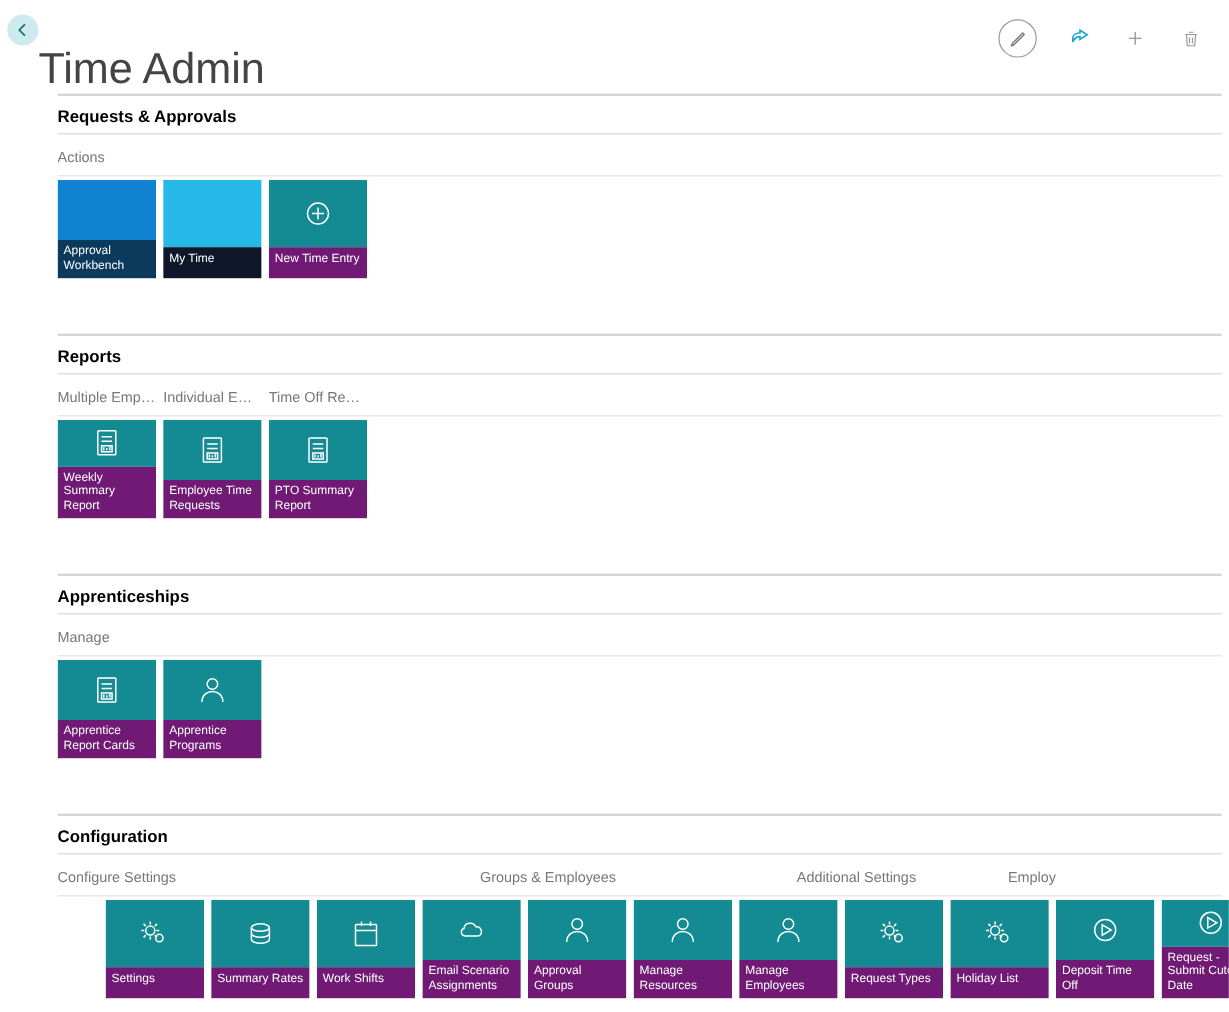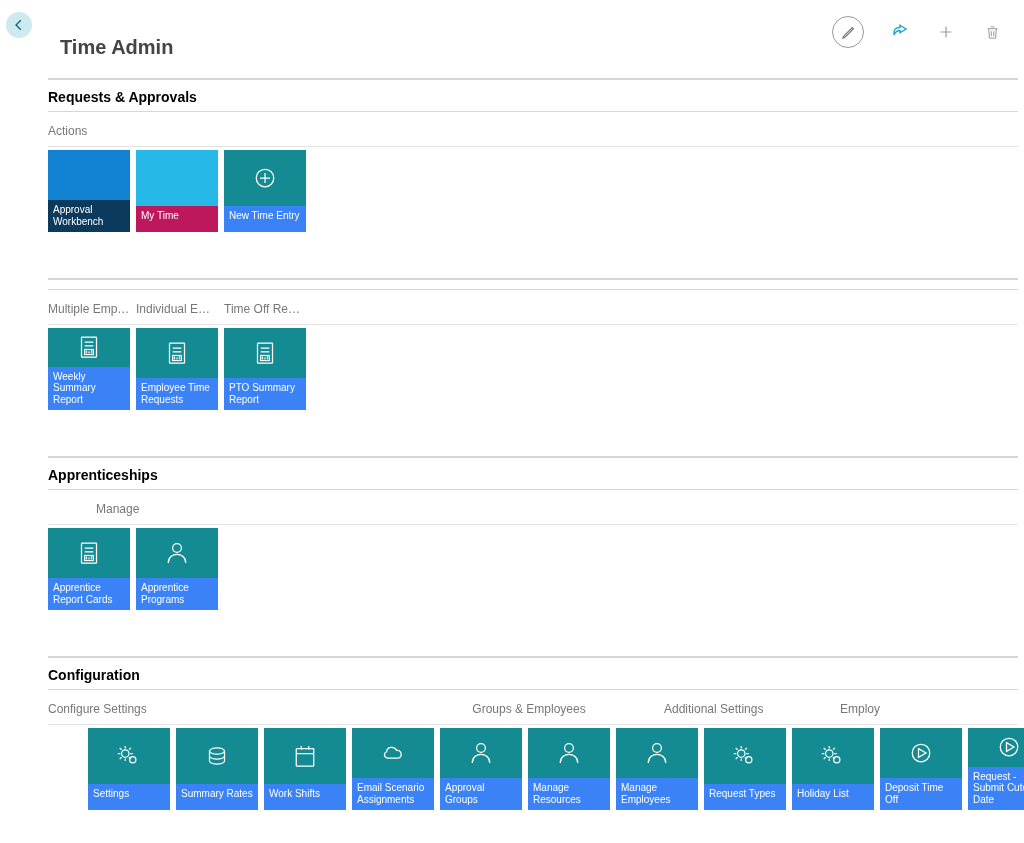--- a/index.html
+++ b/index.html
@@ -3,38 +3,38 @@
 <meta charset="utf-8">
 <style>
 html,body{margin:0;padding:0;font-family:"Segoe UI",Arial,sans-serif;background:#fff;color:#333;font-size:13px}
 .page{width:1024px;min-height:843px;position:relative}
 .topbar{position:absolute;top:6px;left:0;right:0;height:40px}
 .back-btn{position:absolute;top:6px;left:6px;width:26px;height:26px;border-radius:50%;background:#cdeaef;display:flex;align-items:center;justify-content:center;cursor:pointer}
 .top-actions{position:absolute;top:10px;right:22px;display:flex;gap:26px;align-items:center}
 .circle-action{width:30px;height:30px;border:1px solid #999;border-radius:50%;display:flex;align-items:center;justify-content:center;cursor:pointer}
 .icon-btn{width:20px;height:20px;display:flex;align-items:center;justify-content:center;cursor:pointer;color:#888}
 .icon-btn.teal{color:#1aa6cc}
-.page-title{position:absolute;top:36px;left:60px;font-size:20px;font-weight:700;color:#444}
+.page-title{position:absolute;top:36px;left:32px;font-size:36px;font-weight:400;color:#444}
 .content{position:absolute;top:78px;left:48px;right:6px}
 .section-hr-top{border:none;border-top:2px solid #d6d6d6;margin:0 0 9px 0}
 .section-hr-bottom{border:none;border-top:1px solid #d6d6d6;margin:6px 0 0 0}
 .section-hr-mid{border:none;border-top:1px solid #e2e2e2;margin:4px 0 0 0}
 .section-title{font-size:14px;font-weight:600;color:#000000;margin-bottom:0}
 .group-labels-row{display:flex}
 .group-label{font-size:12px;color:#777;height:18px;overflow:hidden;white-space:nowrap;text-overflow:ellipsis}
 .tiles-row{display:flex;gap:6px;margin-top:3px}
 .tile{width:82px;height:82px;position:relative;cursor:pointer;overflow:hidden;display:flex;flex-direction:column}
 .tile-upper{flex:1;display:flex;align-items:center;justify-content:center}
 .tile-label{font-size:10px;color:#fff;padding:4px 5px 5px 5px;line-height:1.15;min-height:26px;box-sizing:border-box;display:flex;align-items:flex-start}
 .tile.blue .tile-upper{background:#1181d1}
 .tile.blue .tile-label{background:#0b3a5c}
 .tile.lightblue .tile-upper{background:#26b8e6}
-.tile.lightblue .tile-label{background:#be185d}
+.tile.lightblue .tile-label{background:#0f172a}
 .tile.teal .tile-upper{background:#148b92}
-.tile.teal .tile-label{background:#3b82f6}
+.tile.teal .tile-label{background:#701a75}
 .tile svg{stroke:#fff;fill:none}
 .section-block{margin-bottom:46px}
 .multi-group-row{display:flex;gap:6px}
 </style>
 </head>
 <body>
 <div class="page">
 
 <div class="topbar">
   <div class="back-btn">
@@ -97,20 +97,21 @@
                   </svg>
                 </div>
                 <div class="tile-label">New Time Entry</div>
               </div>
             </div>
           </div>
         </div>
       </div>
       <div class="section-block">
         <hr class="section-hr-top">
+        <div class="section-title">Reports</div>
         <hr class="section-hr-bottom">
         <div>
           <div class="group-labels-row" style="margin-top: 12px;">
             <div class="group-label" style="width: 82px;">Multiple Employ...</div>
             <div class="group-label" style="width: 82px; margin-left: 6px;">Individual Emplo...</div>
             <div class="group-label" style="width: 82px; margin-left: 6px;">Time Off Reports</div>
           </div>
           <hr class="section-hr-mid">
           <div style="height: 3px;"></div>
           <div class="multi-group-row">
@@ -155,21 +156,21 @@
             </div>
           </div>
         </div>
       </div>
       <div class="section-block">
         <hr class="section-hr-top">
         <div class="section-title">Apprenticeships</div>
         <hr class="section-hr-bottom">
         <div>
           <div class="group-labels-row" style="margin-top: 12px;">
-            <div class="group-label" style="width: 170px; margin-left: 48px;">Manage</div>
+            <div class="group-label" style="width: 170px;">Manage</div>
           </div>
           <hr class="section-hr-mid">
           <div style="height: 3px;"></div>
           <div class="multi-group-row">
             <div class="tiles-row" style="margin-top: 0px;">
               <div class="tile teal">
                 <div class="tile-upper">
                   <svg width="30" height="30" viewBox="0 0 48 48" fill="none" stroke="#fff" stroke-width="2">
                     <rect x="12" y="8" width="24" height="32" rx="1"></rect>
                     <path d="M17 16 L31 16 M17 22 L31 22"></path>
@@ -192,21 +193,21 @@
           </div>
         </div>
       </div>
       <div class="section-block">
         <hr class="section-hr-top">
         <div class="section-title">Configuration</div>
         <hr class="section-hr-bottom">
         <div>
           <div class="group-labels-row" style="margin-top: 12px;">
             <div class="group-label" style="width: 346px;">Configure Settings</div>
-            <div class="group-label" style="width: 258px; margin-left: 6px; text-align: center;">Groups &amp; Employees</div>
+            <div class="group-label" style="width: 258px; margin-left: 6px;">Groups &amp; Employees</div>
             <div class="group-label" style="width: 170px; margin-left: 6px;">Additional Settings</div>
             <div class="group-label" style="width: 170px; margin-left: 6px;">Employ</div>
           </div>
           <hr class="section-hr-mid">
           <div style="height: 3px;"></div>
           <div class="multi-group-row">
             <div class="tiles-row" style="margin-top: 0px; padding-left: 40px;">
               <div class="tile teal">
                 <div class="tile-upper">
                   <svg width="30" height="30" viewBox="0 0 48 48" fill="none" stroke="#fff" stroke-width="2">

